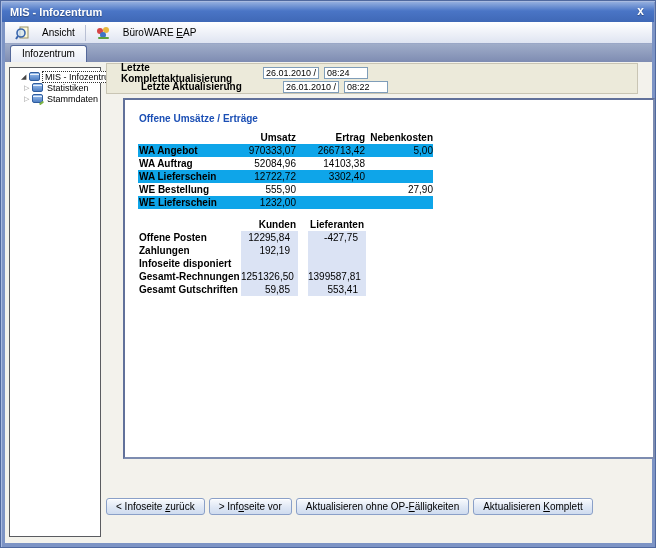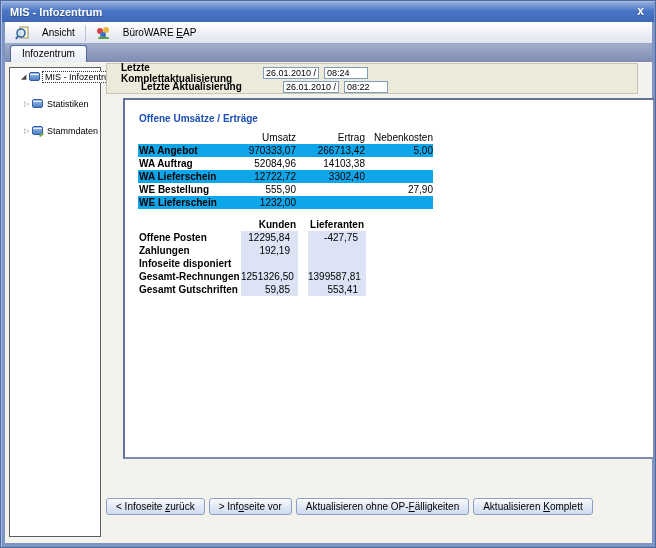--- a/index.html
+++ b/index.html
@@ -32,21 +32,21 @@
          border-radius:3px 3px 0 0; font-size:10px; line-height:16px; color:#000; }
 
   
   .content { position:absolute; top:61px; left:4px; width:647px; height:481px; background:#f3f2ec; }
 
   
   .tree-panel { position:absolute; left:4px; top:5px; width:92px; height:470px;
                 background:#fff; border:1px solid #5a5c60; padding-top:3px; }
   .tree-row { display:flex; align-items:center; height:11px; font-size:9px; white-space:nowrap; }
   .tree-row.root { padding-left:11px; }
-  .tree-row.child { padding-left:14px;margin-top:16px; }
+  .tree-row.child { padding-left:14px; }
   .tw { width:8px; font-size:7px; color:#444; line-height:8px; flex:none; }
   .tw.collapsed { color:#888; }
   .tree-ico { width:11px; height:9px; margin-right:2px; flex:none; position:relative; }
   .tree-ico .base { position:absolute; inset:0; background:linear-gradient(#9cc0ee,#4f7fc4); border:1px solid #2f5d9e; border-radius:2px; }
   .tree-ico .bar  { position:absolute; left:1px; right:1px; top:2px; height:1px; background:#e8f1fb; }
   .tree-ico .pen  { position:absolute; right:-1px; bottom:-1px; width:5px; height:2px;
                     background:#7cb342; transform:rotate(-35deg); border-radius:1px; }
   .tree-label { padding:0 2px; }
   .tree-label.selected { border:1px dotted #333; background:#fff; }
 
@@ -63,21 +63,21 @@
 
   
   .main-panel { position:absolute; left:118px; top:36px; width:532px; height:361px;
                 background:#fff; border:2px solid; border-color:#61719a #7d8cb0 #7d8cb0 #61719a; }
   .report-title { position:absolute; left:14px; top:13px; font-size:10px; font-weight:bold; color:#1b4fb5; }
 
   .table1 { position:absolute; left:13px; top:31px; width:295px; }
   .t-row { display:grid; grid-template-columns:88px 70px 69px 68px; height:13px; line-height:13px; font-size:10px; }
   .t-row .lbl { font-weight:bold; padding-left:1px; }
   .t-row .num { text-align:right; }
-  .t-row.hdr .num { font-weight:normal; }
+  .t-row.hdr .num { font-weight:bold; }
   .t-row.band { background:#0ea5e9; }
 
   .table2 { position:absolute; left:13px; top:118px; width:296px; }
   .t2-row { display:grid; grid-template-columns:103px 57px 10px 58px; height:13px; line-height:13px; font-size:10px; }
   .t2-row .lbl { font-weight:bold; padding-left:1px; }
   .t2-row .num { text-align:right; padding-right:8px; }
   .t2-row.hdr .num { font-weight:bold; padding-right:2px; }
   .t2-row .blk { background:#dbe3f4; }
 
   

